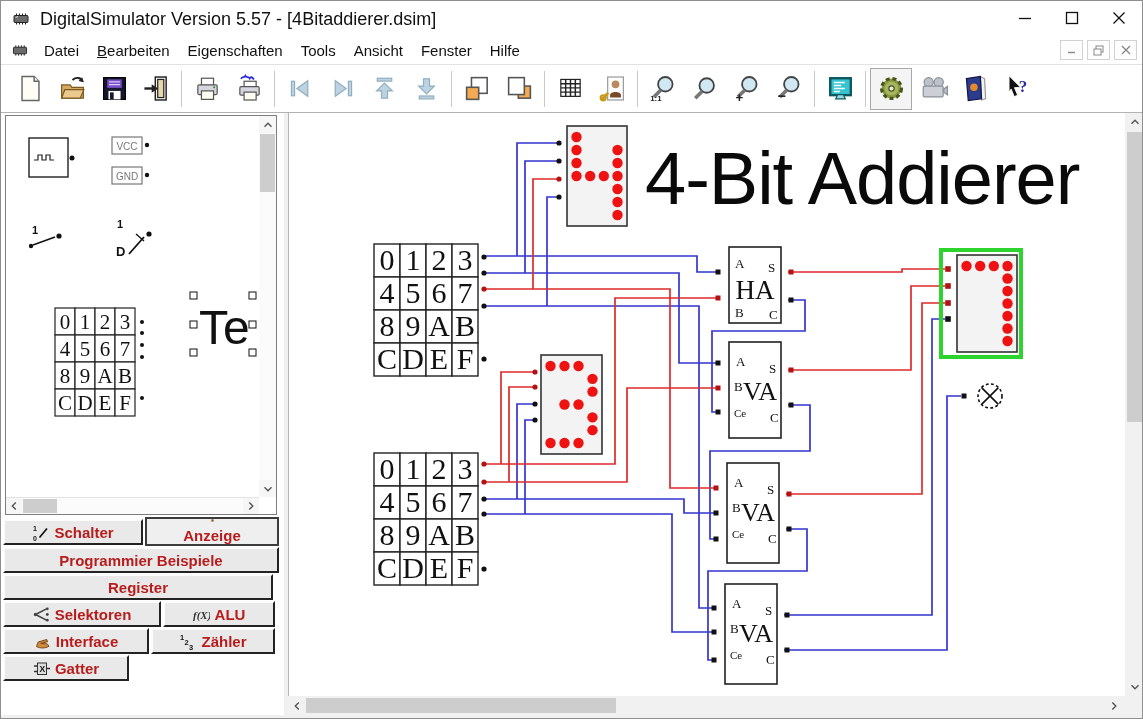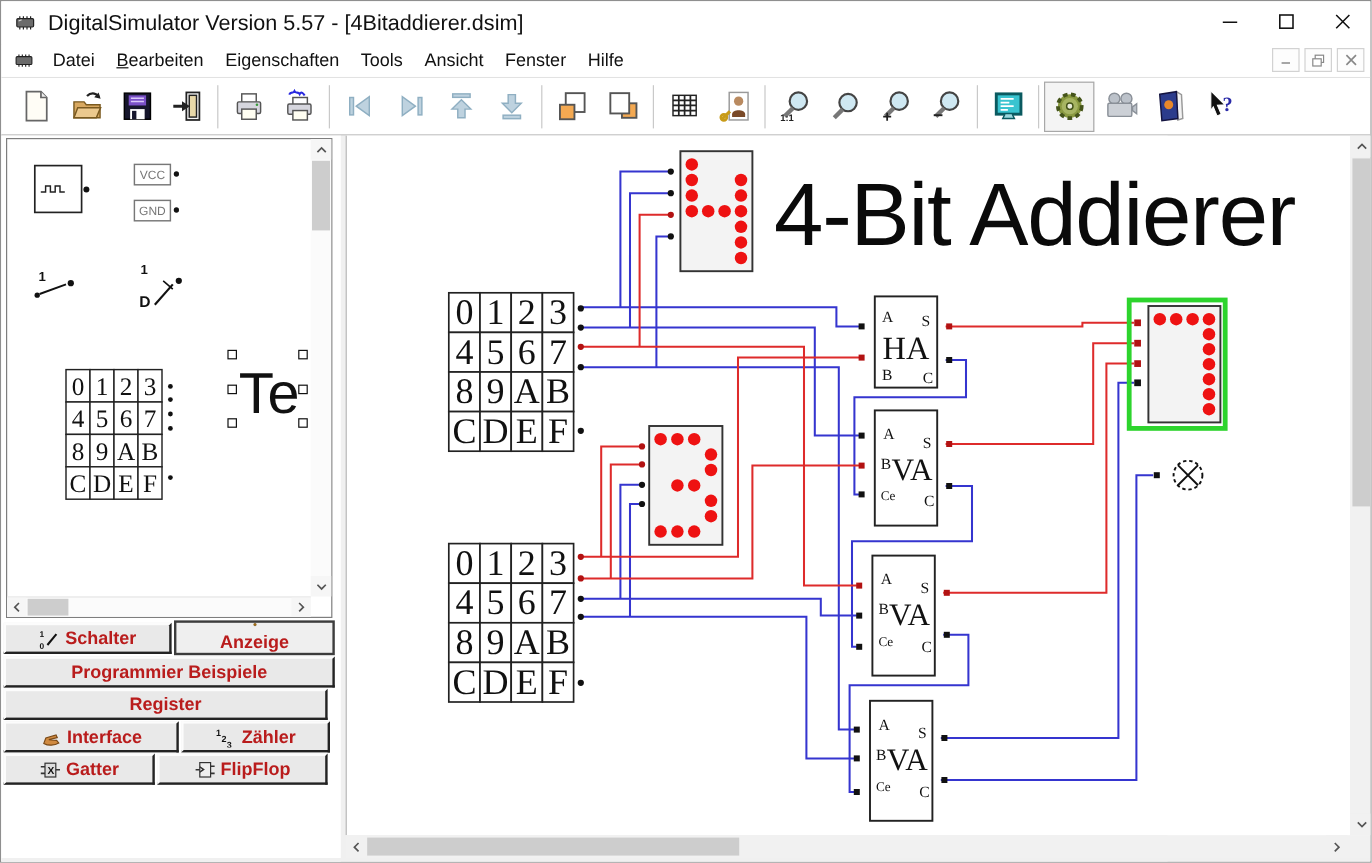--- a/index.html
+++ b/index.html
@@ -413,20 +413,38 @@
             <div class="cat-btn" style="width: 276px; text-align: center;">
               <span>Programmier Beispiele</span>
             </div>
           </div>
           <div class="cat-row">
             <div class="cat-btn" style="width: 270px;">
               <span>Register</span>
             </div>
           </div>
           <div class="cat-row">
+            <div class="cat-btn" style="width: 158px;">
+              <svg width="17" height="17" viewBox="0 0 17 17">
+                <path d="M2.5 8.5L13.5 2.8M2.5 8.5l11 5.7" stroke="#444" stroke-width="1.5" fill="none"></path>
+                <circle cx="2.5" cy="8.5" r="1.7" fill="#444"></circle>
+                <circle cx="14.3" cy="2.8" r="1.4" fill="#444"></circle>
+                <circle cx="14.3" cy="8.5" r="1.4" fill="#444"></circle>
+                <circle cx="14.3" cy="14.2" r="1.4" fill="#444"></circle>
+              </svg>
+              <span>Selektoren</span>
+            </div>
+            <div class="cat-btn" style="width: 112px;">
+              <svg width="17" height="17" viewBox="0 0 17 17">
+                <text x="0" y="13" font-size="11" font-style="italic" font-weight="bold" fill="#333" font-family="Liberation Serif,serif">f(X)</text>
+              </svg>
+              <span>ALU</span>
+            </div>
+          </div>
+          <div class="cat-row">
             <div class="cat-btn" style="width: 146px;">
               <svg width="17" height="17" viewBox="0 0 17 17">
                 <path d="M2.5 13.5c3.5 2 9 2 12.5-.3l-1.8-2.3-6.5-.5 7-1.7-1-2.2-8.5 2.5z" fill="#d08a40" stroke="#7a4a18"></path>
               </svg>
               <span>Interface</span>
             </div>
             <div class="cat-btn" style="width: 124px;">
               <svg width="17" height="17" viewBox="0 0 17 17">
                 <text x="1" y="7" font-size="7.5" font-weight="bold" fill="#111">1</text>
                 <text x="5.5" y="12" font-size="7.5" font-weight="bold" fill="#111">2</text>
@@ -436,28 +454,20 @@
             </div>
           </div>
           <div class="cat-row">
             <div class="cat-btn" style="width: 126px;">
               <svg width="17" height="17" viewBox="0 0 17 17">
                 <rect x="4.5" y="3" width="9" height="11.5" fill="#ddd" stroke="#333"></rect>
                 <text x="6.5" y="12" font-size="8.5" font-weight="bold" fill="#111">X</text>
                 <path d="M1 6h3.5M1 11.5h3.5M13.5 8.5H17" stroke="#333" stroke-width="1.3"></path>
               </svg>
               <span>Gatter</span>
-            </div>
-            <div class="cat-btn" style="width: 142px;">
-              <svg width="17" height="17" viewBox="0 0 17 17">
-                <rect x="4.5" y="2.5" width="9" height="12" fill="#eee" stroke="#333"></rect>
-                <path d="M4.5 6l3.2 2.2L4.5 10.5" fill="none" stroke="#333" stroke-width="1.2"></path>
-                <path d="M1 8.5h3.5M13.5 5.5H17M13.5 11.5H17" stroke="#333" stroke-width="1.3"></path>
-              </svg>
-              <span>FlipFlop</span>
             </div>
           </div>
         </div>
     </div>
 
     <div class="canvas-area">
       <svg id="circuit-svg" width="837" height="583" viewBox="287 112 837 583">
           <g>
             <polyline points="480,255 695,255 695,271 714,271" fill="none" stroke="#3535cf" stroke-width="1.7"></polyline>
             <polyline points="480,272 677,272 677,362 714,362" fill="none" stroke="#3535cf" stroke-width="1.7"></polyline>

